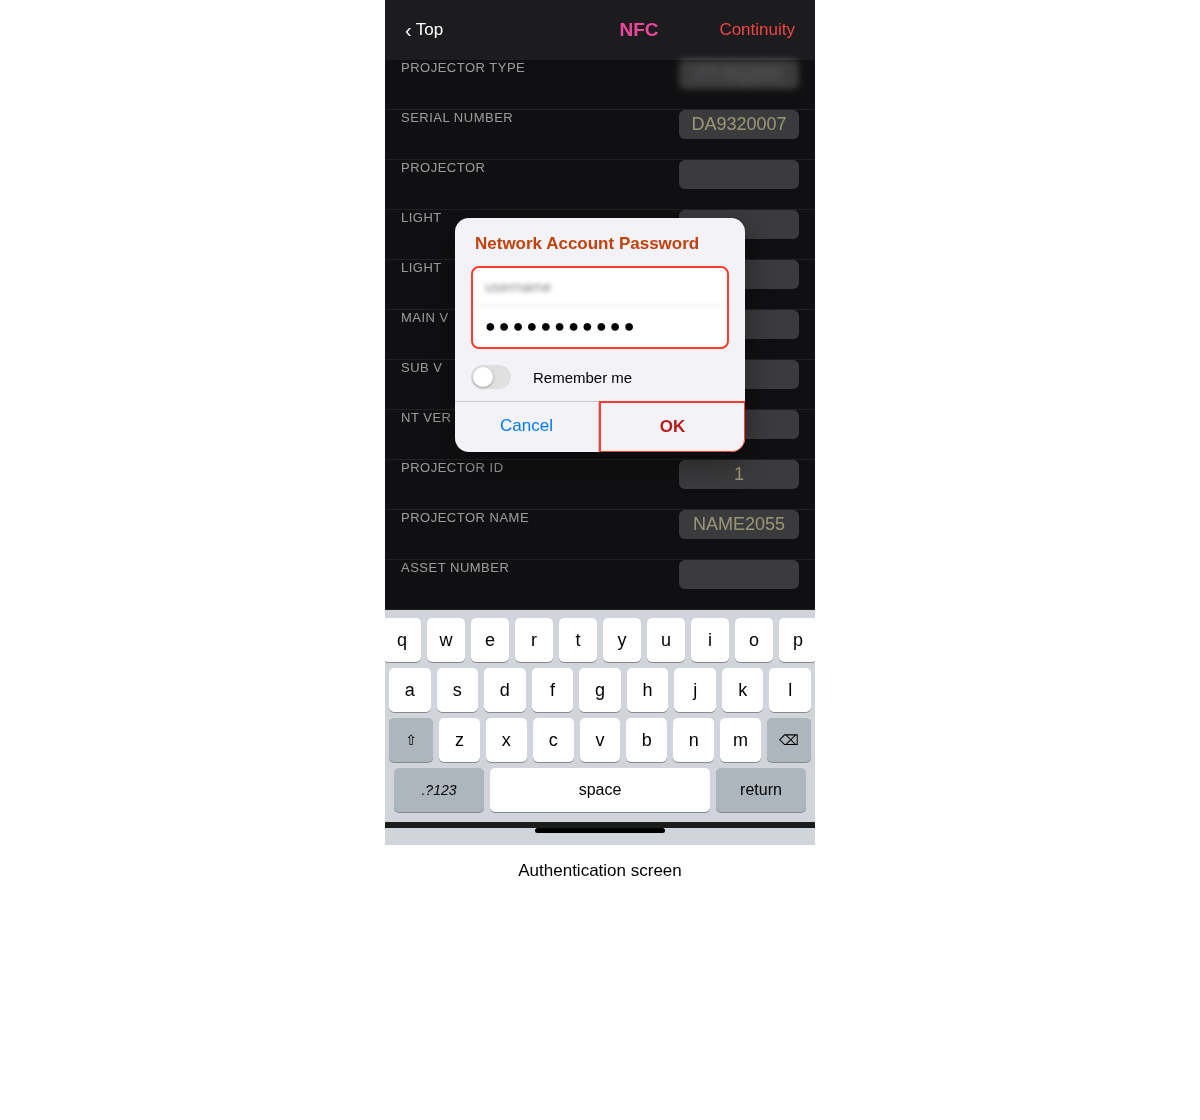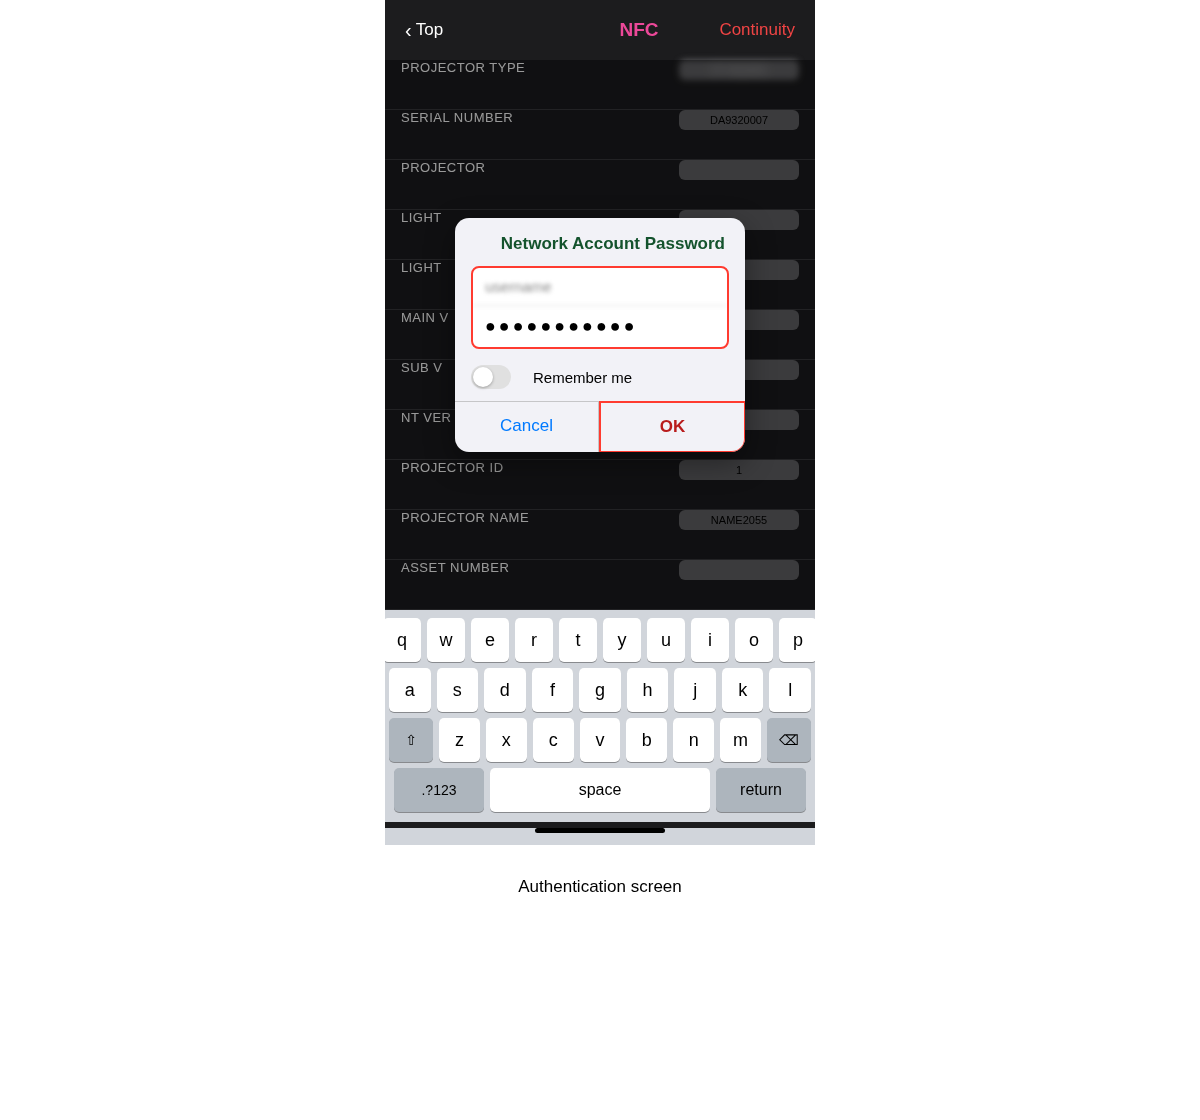--- a/index.html
+++ b/index.html
@@ -85,22 +85,22 @@
       color: #ffffff;
       font-size: 13px;
       font-weight: 500;
       letter-spacing: 0.5px;
       text-transform: uppercase;
     }
     .row-value {
       background: #636366;
       border-radius: 6px;
       padding: 4px 12px;
-      color: #000000;
-      font-size: 11px;
+      color: #fef9c3;
+      font-size: 18px;
       min-width: 120px;
       text-align: center;
     }
     .row-value.blurred {
       color: transparent;
       text-shadow: 0 0 8px rgba(255,255,255,0.5);
       filter: blur(3px);
     }
 
     
@@ -117,24 +117,24 @@
       z-index: 100;
     }
     .modal-dialog {
       background: #f2f2f7;
       border-radius: 14px;
       width: 290px;
       overflow: hidden;
       box-shadow: 0 10px 30px rgba(0,0,0,0.4);
     }
     .modal-title {
-      text-align: right;
+      text-align: left;
       font-size: 17px;
       font-weight: 600;
-      color: #14532d;
+      color: #c2410c;
       padding: 16px 20px 12px;
     }
     .modal-inputs {
       margin: 0 16px 12px;
       border: 2.5px solid #ff3b30;
       border-radius: 8px;
       background: #ffffff;
       overflow: hidden;
     }
     .modal-input-username {
@@ -249,29 +249,29 @@
       background: #adb5bd;
       flex: 2;
       max-width: 90px;
       font-size: 16px;
     }
     .key-123 {
       background: #adb5bd;
       flex: 2;
       max-width: 90px;
       font-size: 14px;
+      font-style: italic;
     }
 
     
     .caption {
       font-size: 17px;
       color: #000000;
       text-align: center;
       padding: 16px 0 12px;
-      margin-top: 16px;
     }
 
     
     .home-indicator {
       width: 130px;
       height: 5px;
       background: #000000;
       border-radius: 3px;
       margin: 6px auto 8px;
     }

